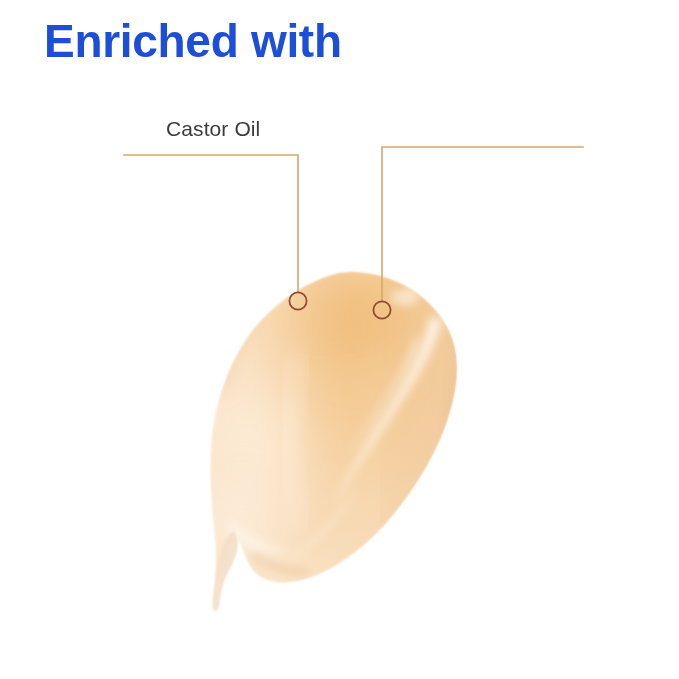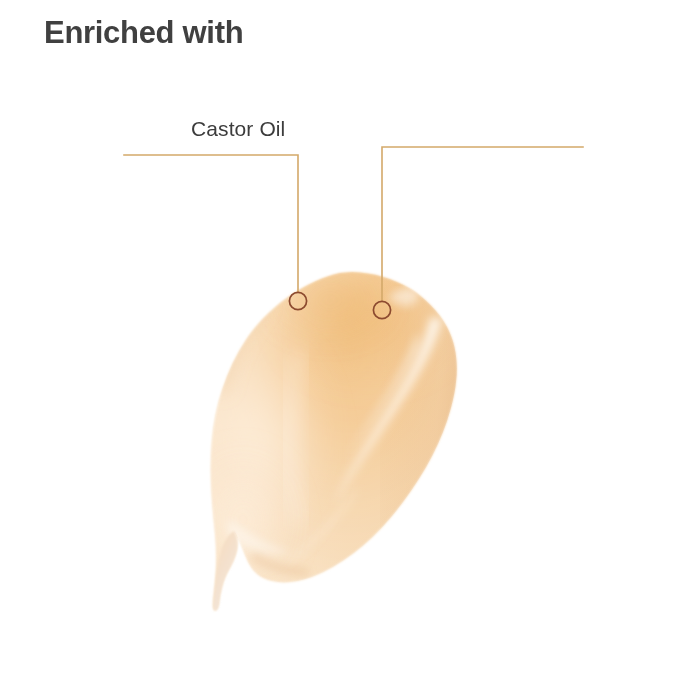--- a/index.html
+++ b/index.html
@@ -14,38 +14,37 @@
     background: #ffffff;
     overflow: hidden;
     font-family: "Liberation Sans", sans-serif;
   }
 
   
   #heading {
     position: absolute;
     left: 44px;
     top: 14px;
-    font-size: 31px;
+    font-size: 46px;
     font-weight: 600;
     letter-spacing: -0.3px;
-    color: #404040;
+    color: #1d4ed8;
     line-height: 1.2;
     white-space: nowrap;
   }
 
   
   .callout-label {
     position: absolute;
     font-size: 21px;
     font-weight: 400;
     color: #3C3C3C;
     letter-spacing: 0.1px;
     white-space: nowrap;
     line-height: 1;
-    margin-left: 25px;
   }
   #label-castor-oil {
     left: 166px;
     top: 118px;
   }
   #label-hyaluronic-acid {
     left: 387px;
     top: 111px;
   }
 

